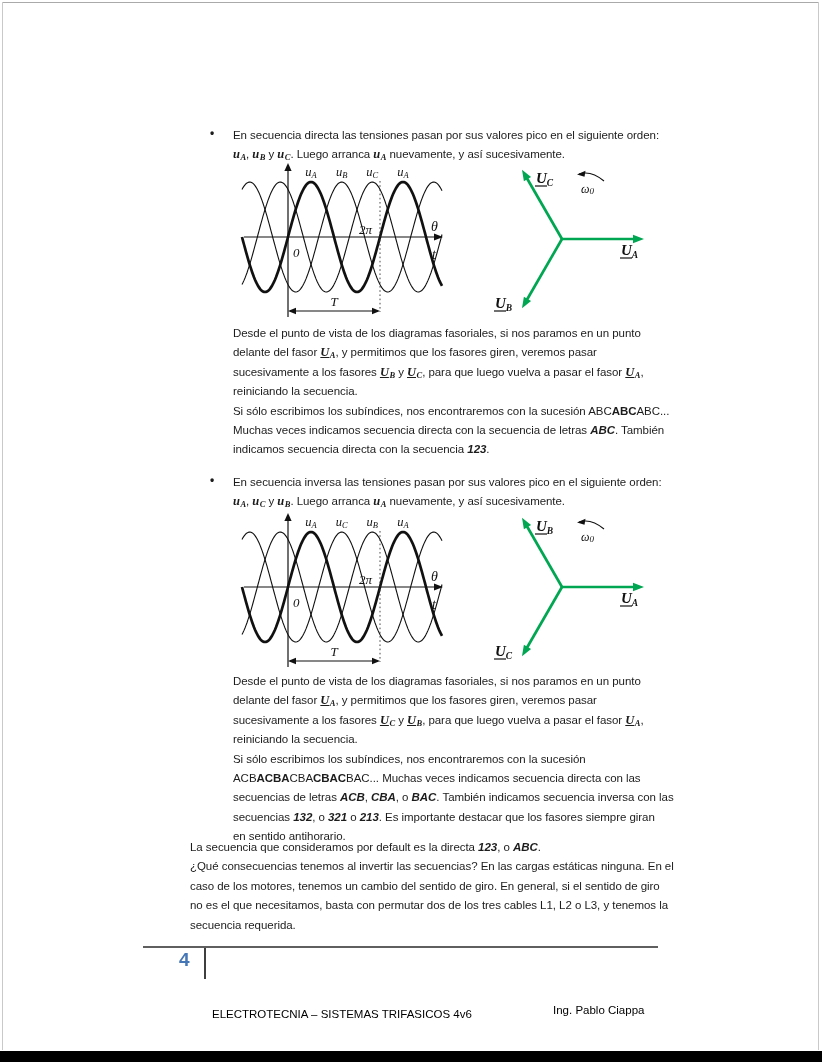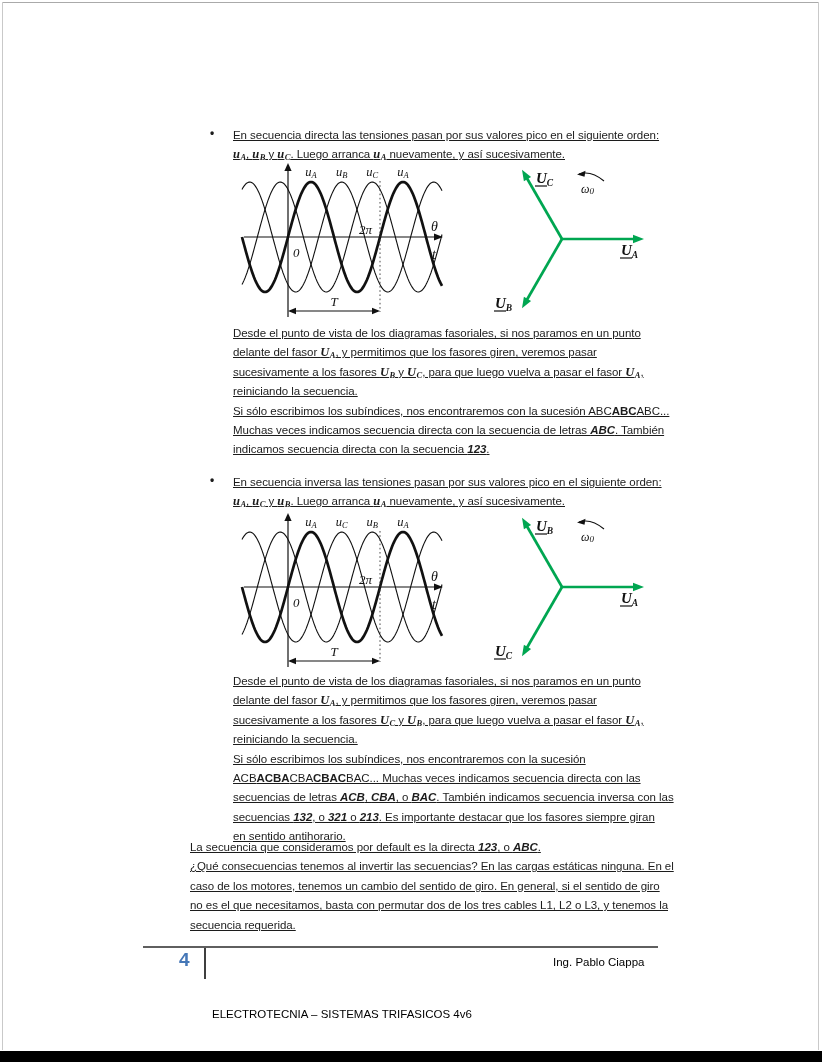--- a/index.html
+++ b/index.html
@@ -2,33 +2,33 @@
 <html><head>
 <meta charset="utf-8">
 <style>
   html,body{margin:0;padding:0;background:#ffffff;}
   .page{position:relative;width:822px;height:1062px;background:#fff;overflow:hidden;
         font-family:"Liberation Sans",sans-serif;color:#1c1c1c;}
   .border-top{position:absolute;left:2px;top:2px;width:816px;height:1px;background:#aaa;}
   .border-left{position:absolute;left:2px;top:2px;width:1px;height:1048px;background:#c9c9c9;}
   .border-right{position:absolute;right:3px;top:2px;width:1px;height:1048px;background:#c9c9c9;}
   .bottom-bar{position:absolute;left:0;bottom:0;width:822px;height:11px;background:#000;}
-  .tb{position:absolute;font-size:11.5px;line-height:19.4px;letter-spacing:-0.05px;text-decoration:underline;}
+  .tb{position:absolute;font-size:11.5px;line-height:19.4px;letter-spacing:-0.05px;}
   .bullet-dot{position:absolute;font-size:12px;font-weight:bold;}
   .t-b{font-weight:700;}
   .t-bi{font-weight:700;font-style:italic;}
   .m-var{font-family:"Liberation Serif",serif;font-style:italic;font-weight:bold;font-size:12.5px;}
   .m-var sub{font-size:8.5px;line-height:0;vertical-align:-2px;margin-left:0.5px;}
   .m-underline{text-decoration:underline;}
   .fig{position:absolute;}
   .footer-line{position:absolute;left:143px;top:946px;width:515px;height:2px;background:#5f5f5f;}
   .footer-num{position:absolute;left:179px;top:949px;font-size:19px;font-weight:bold;}
   .footer-bar{position:absolute;left:204px;top:948px;width:2px;height:31px;background:#3f3f3f;}
   .footer-title{position:absolute;left:212px;top:1008px;font-size:11.5px;color:#000;}
-  .footer-author{position:absolute;left:553px;top:956px;font-size:11.5px;color:#000;}
+  .footer-author{position:absolute;left:553px;top:1004px;font-size:11.5px;color:#000;}
 </style>
 </head>
 <body>
 
 <div class="page">
   <div class="border-top"></div>
   <div class="border-left"></div>
   <div class="border-right"></div>
 
   <span class="bullet-dot" style="left:210px;top:126px">•</span>

